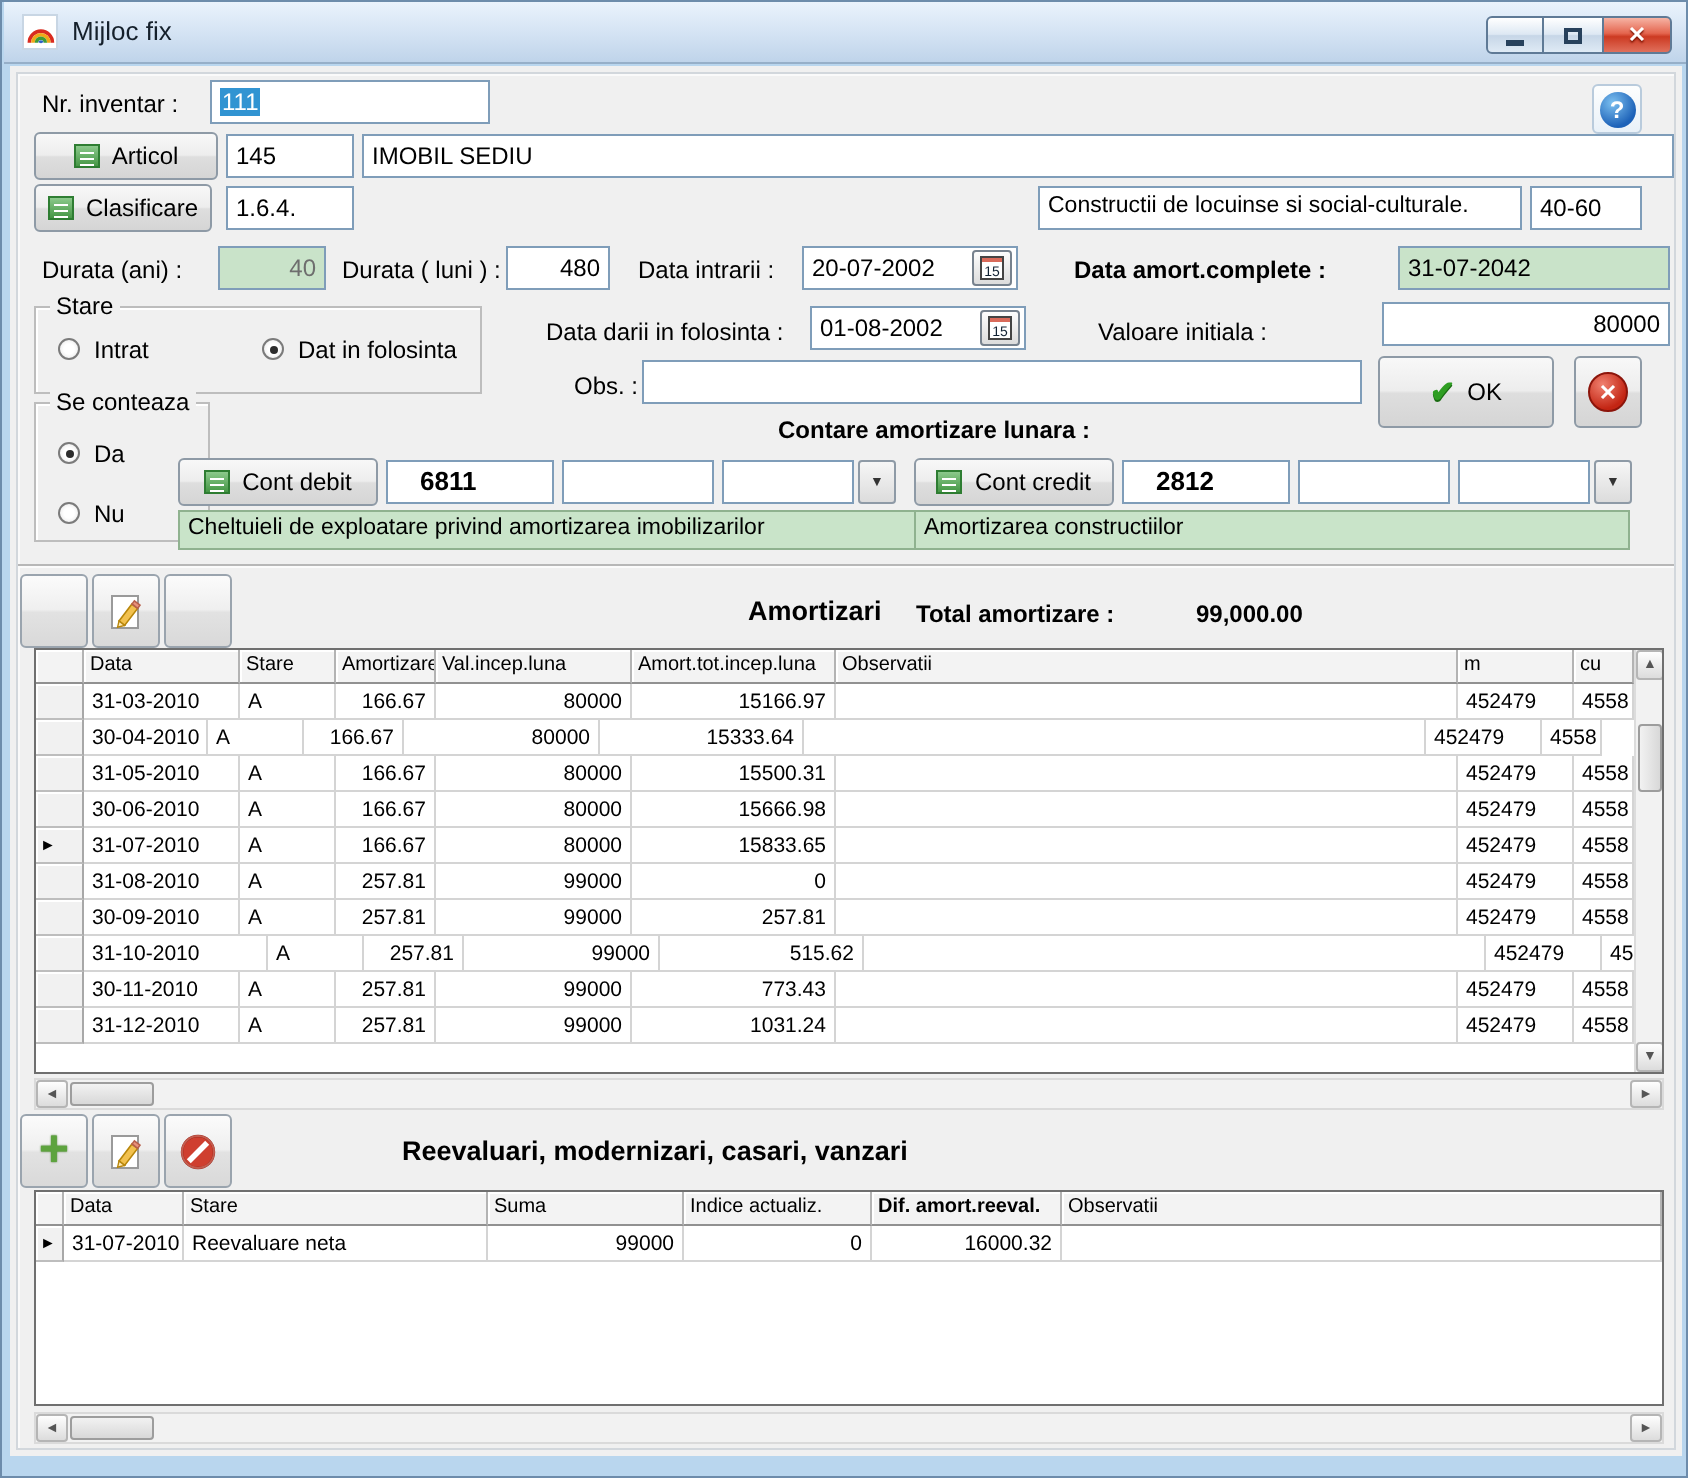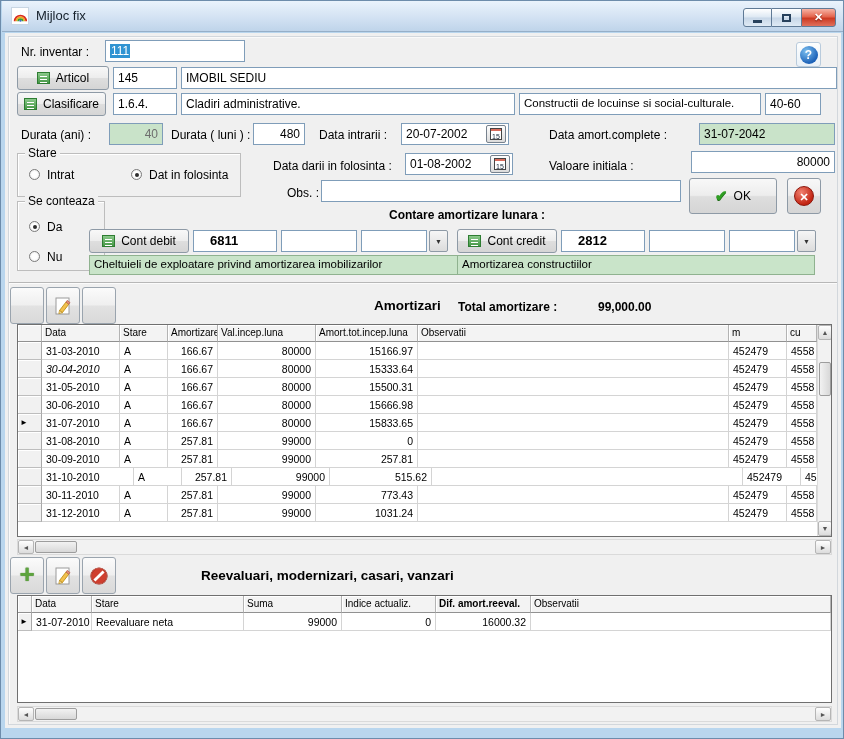--- a/index.html
+++ b/index.html
@@ -149,34 +149,33 @@
     <span>Articol</span>
   </div>
   <div class="inp" style="left:112px;top:66px;width:64px;">145</div>
   <div class="inp" style="left:180px;top:66px;width:656px;">IMOBIL SEDIU</div>
 
   <div class="btn" style="left:16px;top:91px;width:89px;height:24px;">
     <span class="licon"></span>
     <span>Clasificare</span>
   </div>
   <div class="inp" style="left:112px;top:92px;width:64px;">1.6.4.</div>
-  <div class="inp" style="left:180px;top:92px;width:334px;">Cladiri administrative.</div>
   <div class="inp" style="left:518px;top:92px;width:242px;font-size:11.5px;">Constructii de locuinse si social-culturale.</div>
   <div class="inp" style="left:764px;top:92px;width:56px;">40-60</div>
 
   <span class="lbl" style="left:20px;top:127px;">Durata (ani) :</span>
   <div class="inp green r" style="left:108px;top:122px;width:54px;color:#6e6e6e;">40</div>
   <span class="lbl" style="left:170px;top:127px;">Durata ( luni ) :</span>
   <div class="inp r" style="left:252px;top:122px;width:52px;">480</div>
   <span class="lbl" style="left:318px;top:127px;">Data intrarii :</span>
   <div class="inp" style="left:400px;top:122px;width:108px;">20-07-2002</div>
   <div class="cal" style="left:485px;top:124px;">
     <span class="calface">15</span>
   </div>
-  <span class="lbl" style="left:548px;top:127px;">Data amort.complete :</span>
+  <span class="lbl" style="left:536px;top:127px;font-weight:bold;">Data amort.complete :</span>
   <div class="inp green" style="left:698px;top:122px;width:136px;">31-07-2042</div>
 
   <div class="gb" style="left:16px;top:152px;width:224px;height:44px;">
     <span class="legend">Stare</span>
   </div>
   <span class="radio" style="left:28px;top:168px;"></span>
   <span class="lbl" style="left:46px;top:167px;">Intrat</span>
   <span class="radio sel" style="left:130px;top:168px;"></span>
   <span class="lbl" style="left:148px;top:167px;">Dat in folosinta</span>
 
@@ -268,21 +267,21 @@
           <div class="gc" style="width: 48px;">A</div>
           <div class="gc r" style="width: 50px;">166.67</div>
           <div class="gc r" style="width: 98px;">80000</div>
           <div class="gc r" style="width: 102px;">15166.97</div>
           <div class="gc" style="width: 311px;"></div>
           <div class="gc" style="width: 58px;">452479</div>
           <div class="gc" style="width: 30px;">4558</div>
         </div>
         <div class="grow">
           <div class="gind" style="width: 24px;"></div>
-          <div class="gc" style="width: 78px; font-style: italic;">30-04-2010</div>
+          <div class="gc" style="width: 62px;">30-04-2010</div>
           <div class="gc" style="width: 48px;">A</div>
           <div class="gc r" style="width: 50px;">166.67</div>
           <div class="gc r" style="width: 98px;">80000</div>
           <div class="gc r" style="width: 102px;">15333.64</div>
           <div class="gc" style="width: 311px;"></div>
           <div class="gc" style="width: 58px;">452479</div>
           <div class="gc" style="width: 30px;">4558</div>
         </div>
         <div class="grow">
           <div class="gind" style="width: 24px;"></div>

